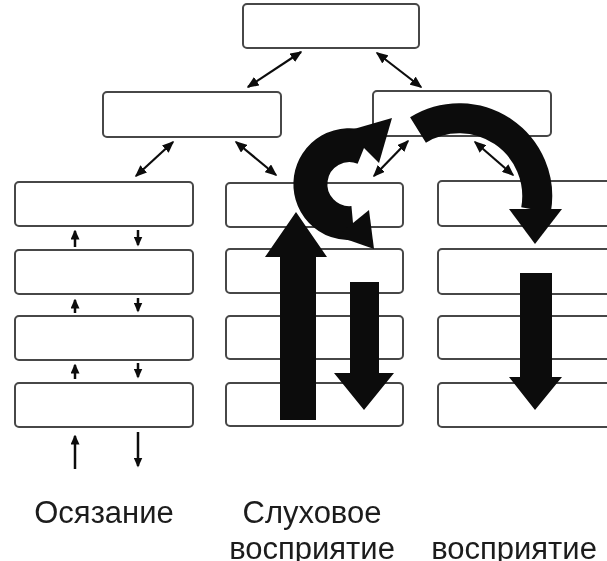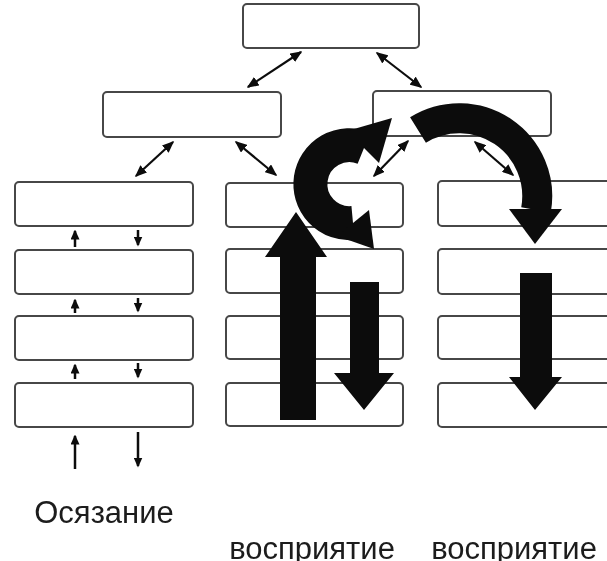--- a/index.html
+++ b/index.html
@@ -43,21 +43,21 @@
 
   <div class="box" style="left:425px;top:180px;width:177px;height:47px"></div>
   <div class="box" style="left:425px;top:248px;width:177px;height:47px"></div>
   <div class="box" style="left:425px;top:315px;width:177px;height:45px"></div>
   <div class="box" style="left:425px;top:382px;width:177px;height:46px"></div>
 
   <div class="label" style="left:0;width:184px">
     <span>Осязание</span>
   </div>
   <div class="label" style="left:210px;width:180px">
-    <br>
+    <span>Слуховое</span><br>
     <span>восприятие</span>
   </div>
   <div class="label" style="left:412px;width:180px">
     <br>
     <span>восприятие</span>
   </div>
 
   <svg id="arrows" width="607" height="561" viewBox="0 0 607 561">
     <defs>
       <marker id="ah" markerUnits="userSpaceOnUse" markerWidth="12" markerHeight="10" refX="10.5" refY="5" orient="auto-start-reverse">

